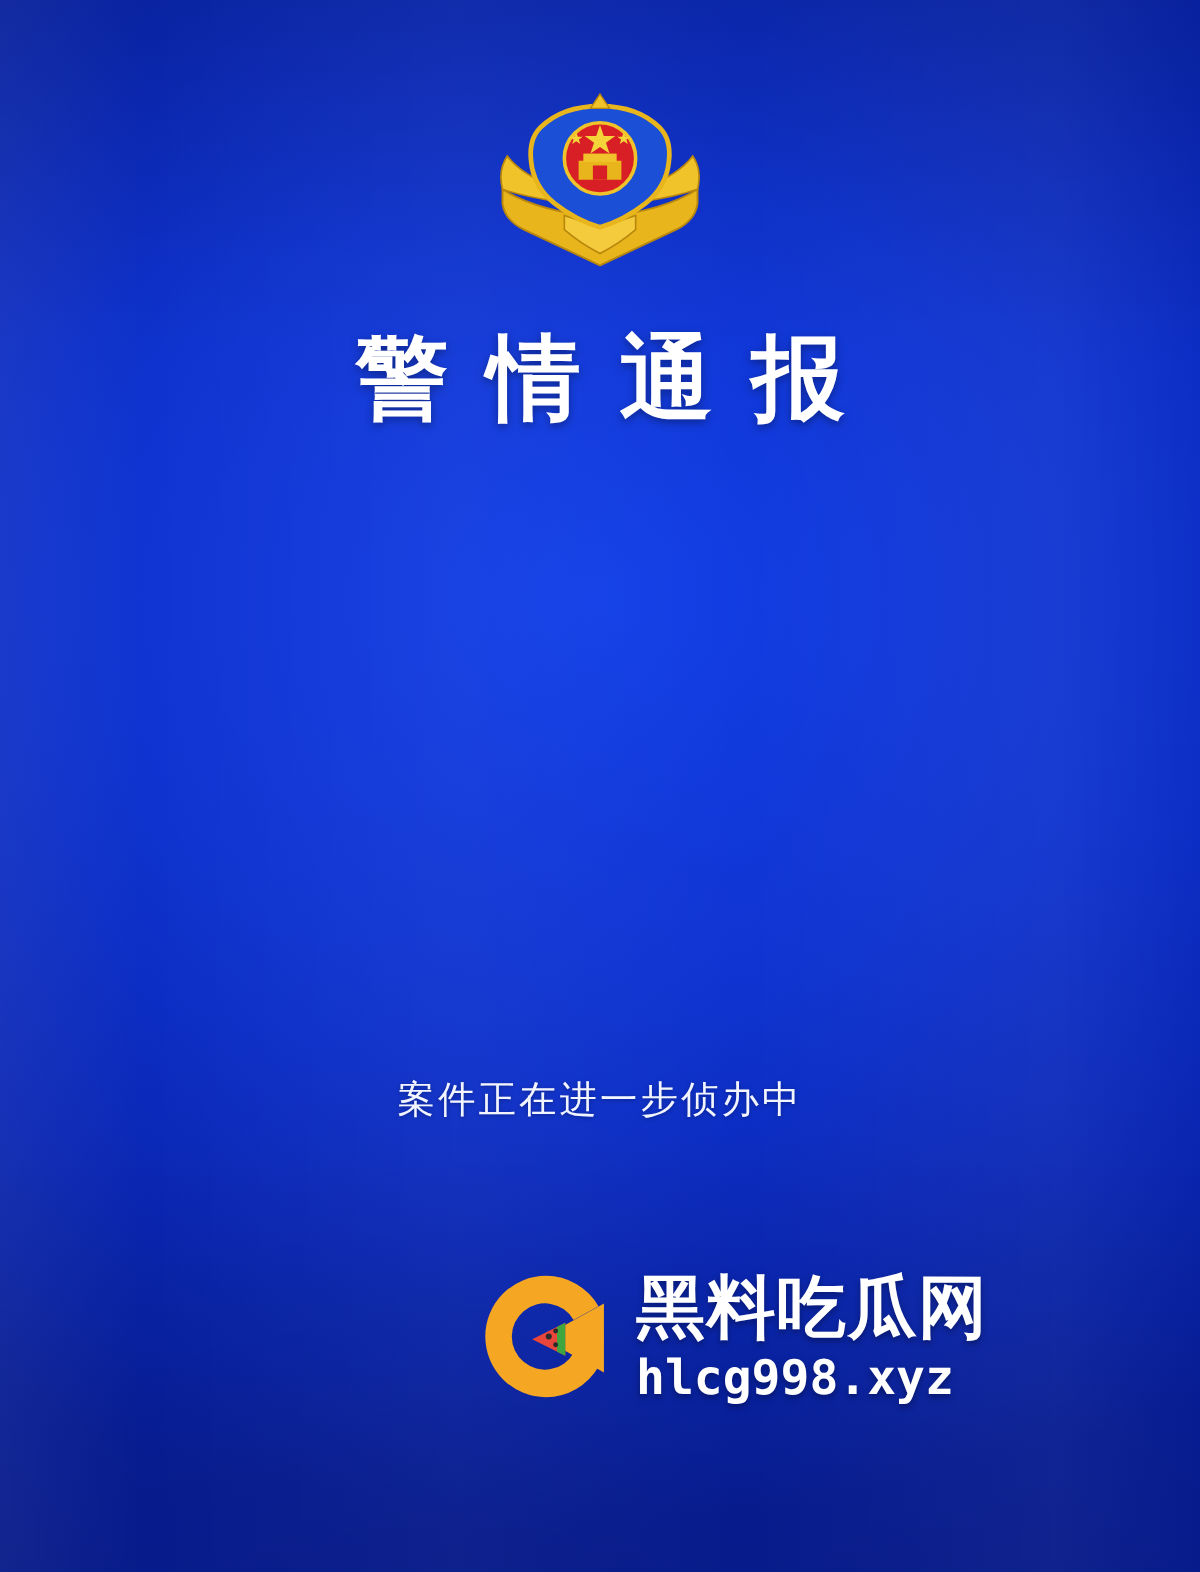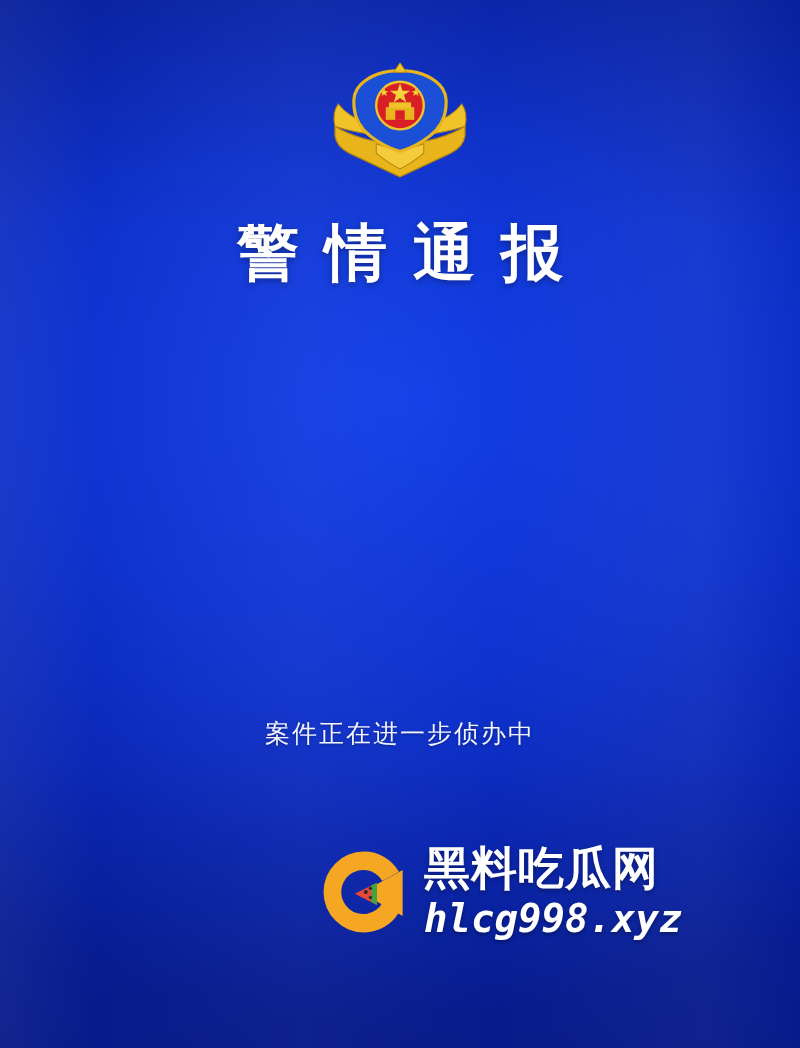--- a/index.html
+++ b/index.html
@@ -139,26 +139,25 @@
     color: #ffffff;
     font-size: 46px;
     font-weight: bold;
     letter-spacing: 1px;
     font-family: "Liberation Sans", sans-serif;
     text-shadow: 0 2px 4px rgba(0,0,0,0.35);
   }
   .wm-url {
     margin-top: 8px;
     color: #ffffff;
-    font-size: 39px;
+    font-size: 32px;
     font-weight: bold;
     letter-spacing: 0px;
     font-family: "DejaVu Sans Mono", monospace;
     text-shadow: 0 2px 4px rgba(0,0,0,0.35);
-    font-style: italic;
   }
 </style>
 </head>
 <body>
 
 <div id="poster">
   <div class="content">
 
     <div class="emblem-wrap">
       <svg class="emblem" viewBox="0 0 200 164" aria-hidden="true">

